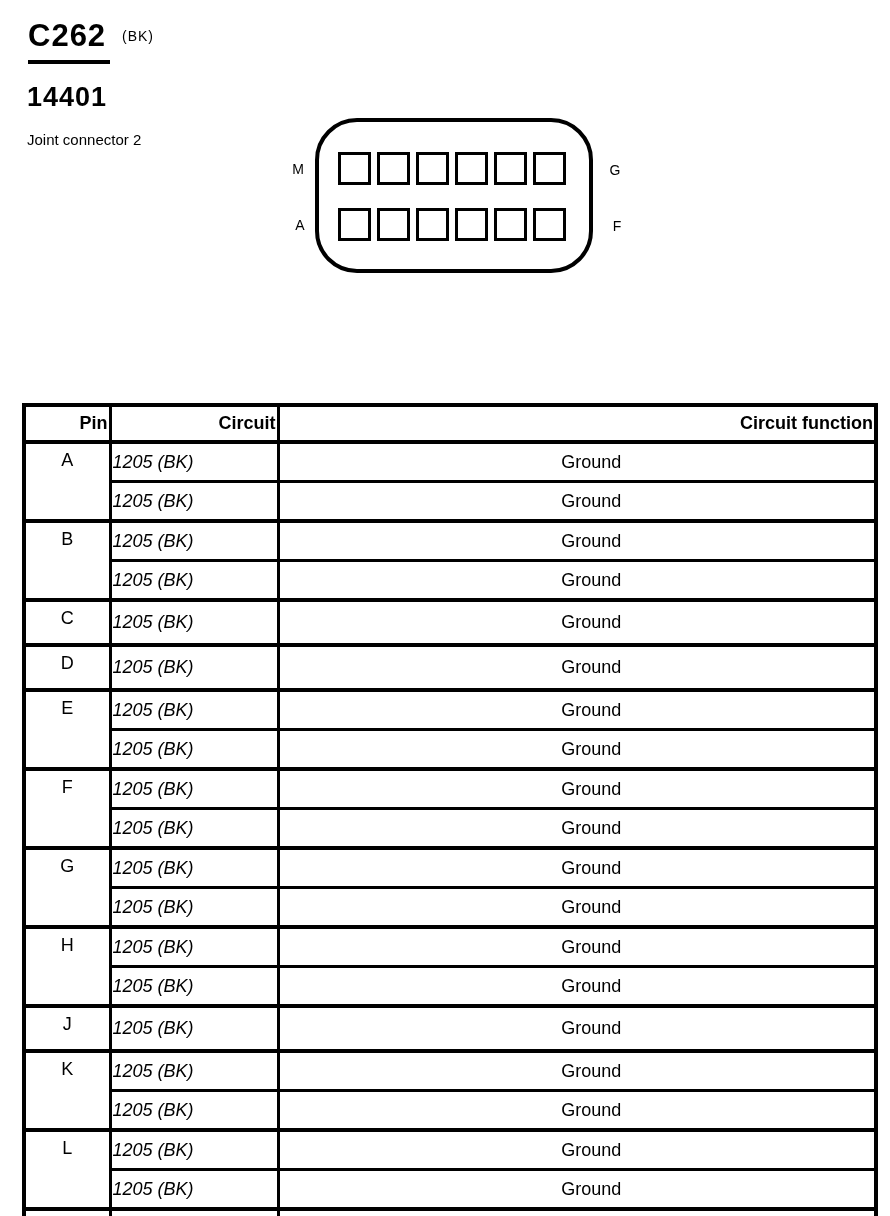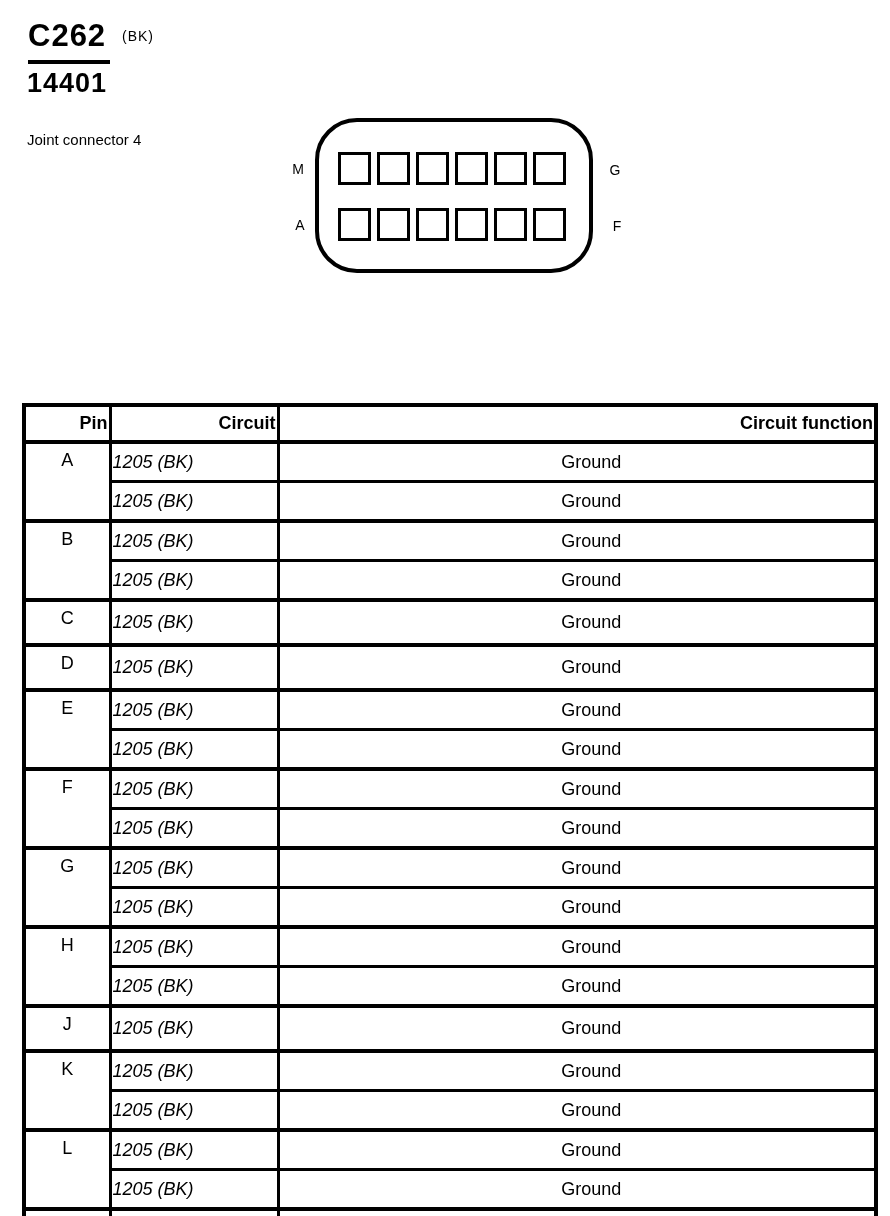--- a/index.html
+++ b/index.html
@@ -17,21 +17,21 @@
   .connector-id {
     position: absolute; left: 28px; top: 18px;
     font-size: 31px; font-weight: bold; letter-spacing: 1px;
     border-bottom: 4px solid #000000; padding: 0 4px 6px 0;
   }
   .color-code {
     position: absolute; left: 122px; top: 28px;
     font-size: 14px; letter-spacing: 1px;
   }
   .part-number {
-    position: absolute; left: 27px; top: 68px;
+    position: absolute; left: 27px; top: 82px;
     font-size: 27px; font-weight: bold; letter-spacing: 1px;
   }
   .description {
     position: absolute; left: 27px; top: 131px;
     font-size: 15px;
   }
 
   
   .connector {
     position: absolute; left: 315px; top: 118px;
@@ -80,21 +80,21 @@
   td.function-cell { text-align: center; vertical-align: middle; padding-left: 30px; }
 </style>
 </head>
 <body>
 
 <div class="page">
 
   <div class="connector-id">C262</div>
   <div class="color-code">(BK)</div>
   <div class="part-number">14401</div>
-  <div class="description">Joint connector 4</div>
+  <div class="description">Joint connector 2</div>
 
   <span class="pin-pos-label lbl-m">M</span>
   <span class="pin-pos-label lbl-g">G</span>
   <span class="pin-pos-label lbl-a">A</span>
   <span class="pin-pos-label lbl-f">F</span>
 
   <div class="connector">
     <div class="cavity-row top">
         <div class="cavity"></div>
         <div class="cavity"></div>

